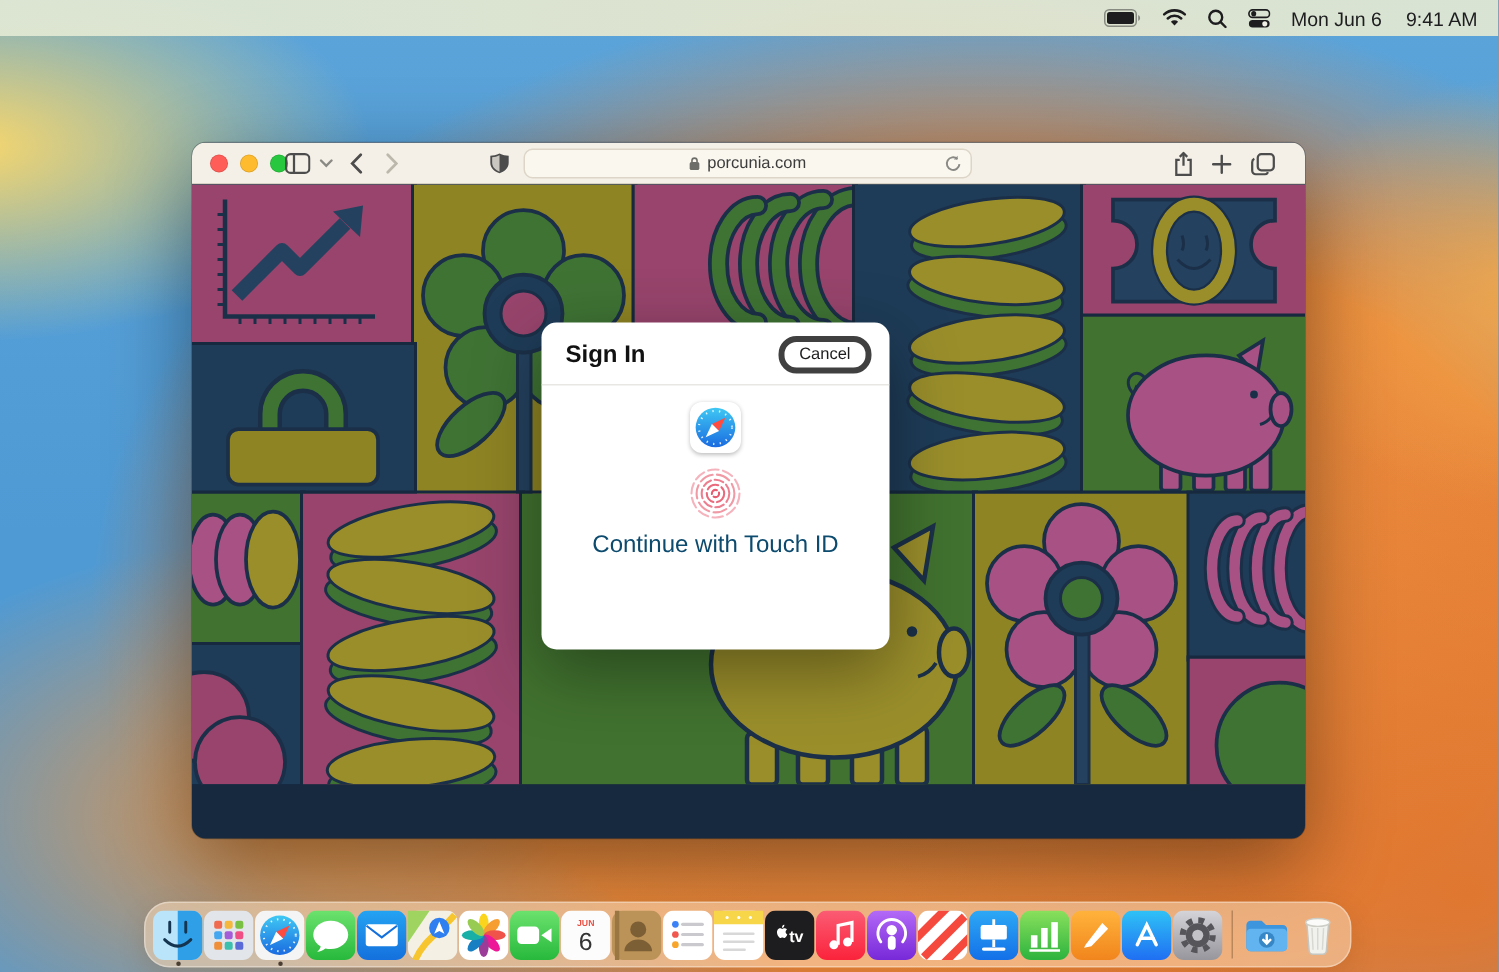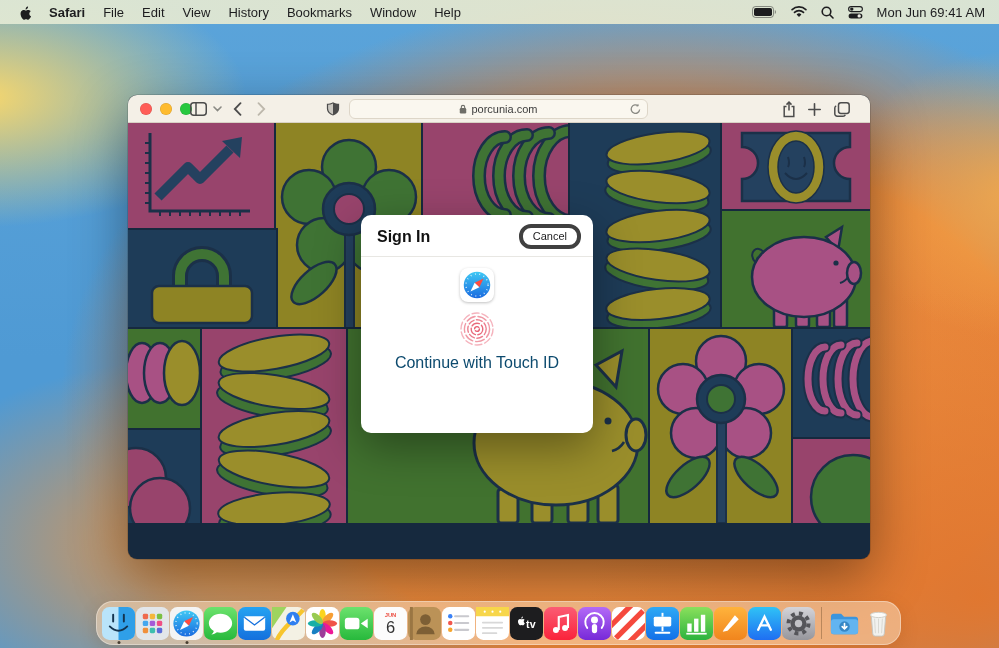--- a/index.html
+++ b/index.html
@@ -15,21 +15,21 @@
       linear-gradient(180deg, #5ba4da 0%, #4f9ad4 55%, #4f9ad4 100%);
   }
 
   
   .menubar { position:absolute; top:0; left:0; right:0; height:24px; display:flex; align-items:center;
     background:linear-gradient(90deg, rgba(226,233,212,.93), rgba(235,234,206,.9) 55%, rgba(226,232,211,.93));
     font-size:13px; color:#1d1d1f; z-index:20; }
   .mb-left { display:flex; align-items:center; gap:18px; padding-left:18px; }
   .mb-left .mb-app { font-weight:bold; }
   .mb-right { margin-left:auto; display:flex; align-items:center; gap:14px; padding-right:14px; }
-  .mb-clock { display:flex; gap:0; }
+  .mb-clock { display:flex; gap:16px; }
   .mb-icon { display:flex; align-items:center; }
 
   
   .window { position:absolute; left:128px; top:95px; width:742px; height:464px; border-radius:9px;
     overflow:hidden; box-shadow:0 18px 55px rgba(0,0,0,.42), 0 0 0 .5px rgba(0,0,0,.25); z-index:10; background:#16293e; }
   .toolbar { position:absolute; top:0; left:0; right:0; height:28px; background:#f4f0e7; border-bottom:1px solid #d8d2c5; }
   .traffic { position:absolute; left:12px; top:8px; display:flex; gap:8px; }
   .tl { width:12px; height:12px; border-radius:50%; box-shadow:inset 0 0 0 .5px rgba(0,0,0,.15); }
   .tl.r { background:#ff5d57; } .tl.y { background:#febb2e; } .tl.g { background:#27c83f; }
   .tb-icon { position:absolute; top:0; height:28px; display:flex; align-items:center; color:#4c4c4c; }
@@ -67,37 +67,20 @@
   .dock-dot { position:absolute; bottom:1px; left:50%; transform:translateX(-50%); width:3px; height:3px;
     border-radius:50%; background:rgba(40,30,20,.8); }
   .dock-divider { width:1px; height:32px; margin:0 5px; background:rgba(90,60,30,.35); }
 </style>
 </head>
 <body>
 
 <div class="screen">
 
   <div class="menubar">
-    <div class="mb-left">
-      <span class="mb-icon">
-        <svg width="13" height="15" viewBox="0 0 16 18">
-            <path fill="#1d1d1f" d="M13.9 10.6c0-2 1.6-3 1.7-3.1-1-1.4-2.4-1.6-2.9-1.6-1.2-.1-2.4.7-3 .7-.6 0-1.6-.7-2.6-.7-1.3 0-2.6.8-3.3 2-1.4 2.4-.4 6 1 8 .7 1 1.5 2.1 2.5 2 1 0 1.4-.6 2.6-.6 1.2 0 1.5.6 2.6.6 1.1 0 1.8-1 2.4-2 .8-1.1 1.1-2.2 1.1-2.3-.1 0-2.1-.8-2.1-3zM11.6 4.1c.5-.7.9-1.6.8-2.6-.8 0-1.8.6-2.3 1.2-.5.6-.9 1.6-.8 2.5.9.1 1.8-.4 2.3-1.1z"></path>
-          </svg>
-      </span>
-      <span id="menu-items" style="display:flex;gap:18px;">
-          <span class="mb-app">Safari</span>
-          <span>File</span>
-          <span>Edit</span>
-          <span>View</span>
-          <span>History</span>
-          <span>Bookmarks</span>
-          <span>Window</span>
-          <span>Help</span>
-        </span>
-    </div>
     <div class="mb-right">
       <span class="mb-icon">
         <svg width="25" height="12" viewBox="0 0 25 12">
             <rect x="0.5" y="0.5" width="21" height="11" rx="3" fill="none" stroke="#1d1d1f" opacity=".45"></rect>
             <rect x="2" y="2" width="18" height="8" rx="1.8" fill="#1d1d1f"></rect>
             <path d="M22.8 4 a2.2 2.2 0 0 1 0 4z" fill="#1d1d1f" opacity=".45"></path>
           </svg>
       </span>
       <span class="mb-icon">
         <svg width="16" height="12" viewBox="0 0 16 12">

